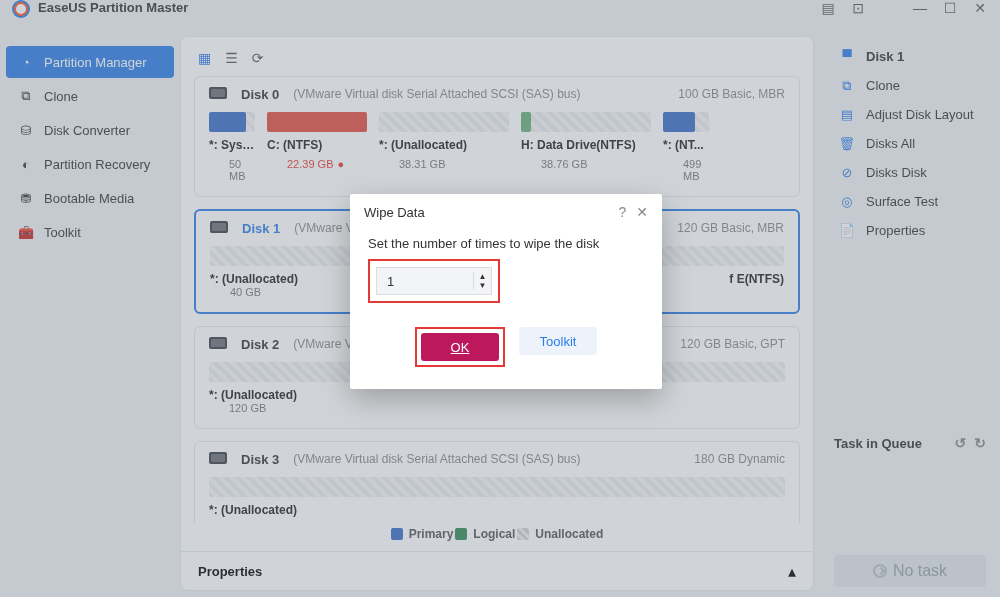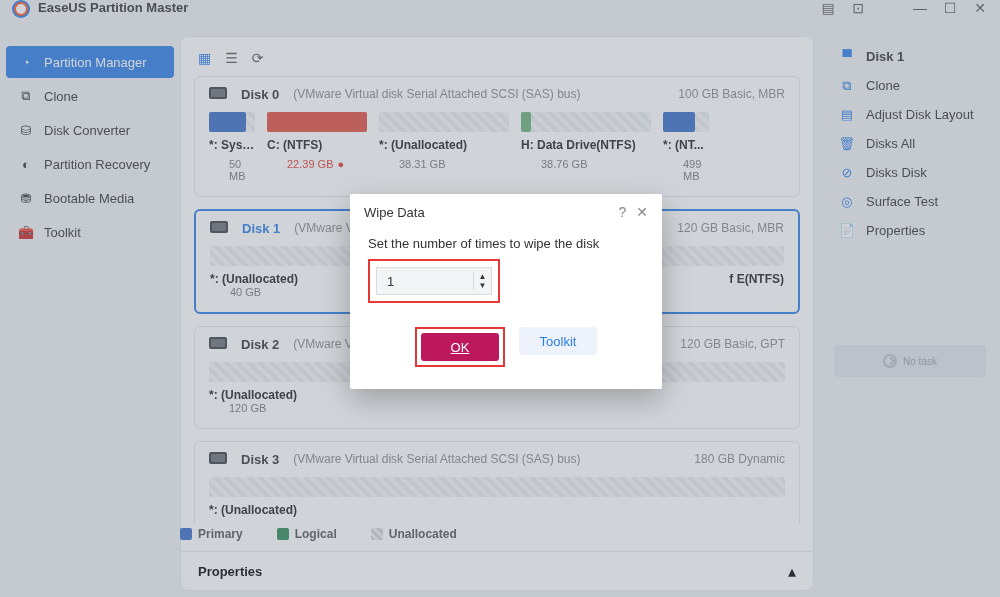--- a/index.html
+++ b/index.html
@@ -32,32 +32,32 @@
   .disk-type { margin-left:auto; color:#888; font-size:12px; }
   .parts { display:flex; gap:12px; margin-top:10px; }
   .part { display:flex; flex-direction:column; gap:6px; }
   .bar { height:20px; border-radius:2px; background-image: repeating-linear-gradient(45deg,#e9ecef 0 4px,#f6f7f9 4px 8px); position:relative; }
   .bar .fill { position:absolute; left:0; top:0; bottom:0; border-radius:2px; }
   .plabel { font-size:12px; font-weight:600; color:#222; white-space:nowrap; overflow:hidden; text-overflow:ellipsis;}
   .psize { font-size:11px; color:#777;padding-left:20px; }
   .warn { color:#e53935; display:inline-block; margin-left:4px;}
   .simple-row { margin-top:10px; }
   .simple-row .bar { width:100%; }
-  .legend { display:flex; gap:34px; justify-content:flex-start; padding:4px 0 10px; font-size:12px; color:#555;}
+  .legend { display:flex; gap:2px; justify-content:center; padding:4px 0 10px; font-size:12px; color:#555;}
   .legend span { display:flex; align-items:center; gap:6px;}
   .sw { width:12px; height:12px; border-radius:2px;}
   .props-bar { border-top:1px solid #e6e9ef; padding:10px 18px; display:flex; align-items:center; }
   .props-bar b { font-size:13px; flex:1;}
   .rpanel { width:180px; padding:6px 8px 10px; display:flex; flex-direction:column; }
   .rlist { background:transparent; }
   .ritem { display:flex; align-items:center; gap:10px; padding:7px 10px; font-size:13px; color:#333; cursor:pointer; border-radius:4px;}
   .ritem .ricon { width:18px; height:14px; display:inline-flex; align-items:center; justify-content:center; color:#2b7de9; }
   .queue-head { margin-top:auto; padding:10px 6px 4px; display:flex; align-items:center; font-size:13px; font-weight:700; color:#333;}
   .queue-head span { margin-left:auto; color:#888; cursor:pointer; font-size:14px; }
-  .notask { margin: 100px 6px 0; background:#dfe5ec; color:#9aa1a9; border-radius:4px; height:32px; display:flex; align-items:center; justify-content:center; gap:6px; font-size:10px;}
+  .notask { margin: 100px 6px 0; background:#dfe5ec; color:#9aa1a9; border-radius:4px; height:32px; display:flex; align-items:center; justify-content:center; gap:6px; font-size:16px;}
   .notask .arrow { width:14px;height:14px;border-radius:50%;border:2px solid #b7bec6; position:relative;}
   .notask .arrow::after {content:"";position:absolute;left:3px;top:2px;border:solid #b7bec6;border-width:0 2px 2px 0;width:4px;height:4px;transform:rotate(-45deg);}
   
   .overlay { position:absolute; inset:0; background:rgba(120,130,140,0.35);}
   .modal { position:absolute; left:350px; top:194px; width:312px; background:#fff; box-shadow:0 10px 30px rgba(0,0,0,0.25); border-radius:2px; }
   .modal-head { display:flex; align-items:center; padding:10px 14px; font-size:13px; color:#333;}
   .modal-head .mtitle { flex:1; }
   .modal-head span { color:#888; cursor:pointer; margin-left:10px; font-size:14px;}
   .modal-body { padding: 6px 18px 20px; font-size:13px; color:#333;}
   .stepper-wrap { border:2px solid #e53935; padding:6px; margin-top:8px; width:132px;}
@@ -270,20 +270,25 @@
           </div>
           <div class="ritem">
             <span class="ricon">◎</span>
     <span style="">Surface Test</span>
           </div>
           <div class="ritem">
             <span class="ricon">📄</span>
     <span style="">Properties</span>
           </div>
         </div>
+      <div class="queue-head">
+        <b>Task in Queue</b>
+        <span>↺</span>
+        <span style="margin-left:8px">↻</span>
+      </div>
       <div class="notask">
         <i class="arrow"></i>
         <span>No task</span>
       </div>
     </div>
   </div>
 </div>
 
 <div class="overlay"></div>
 <div class="modal">

